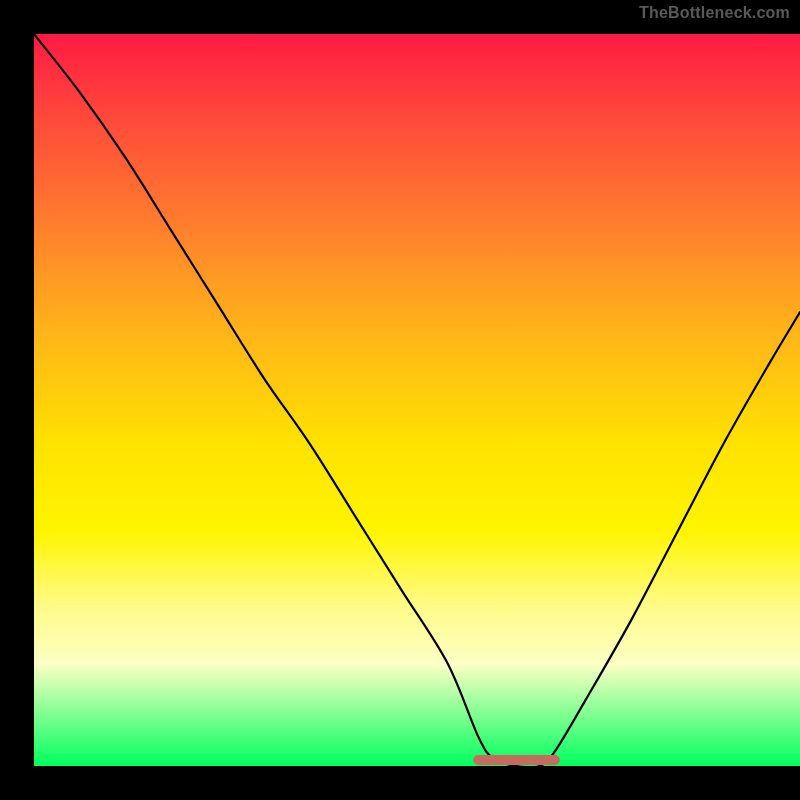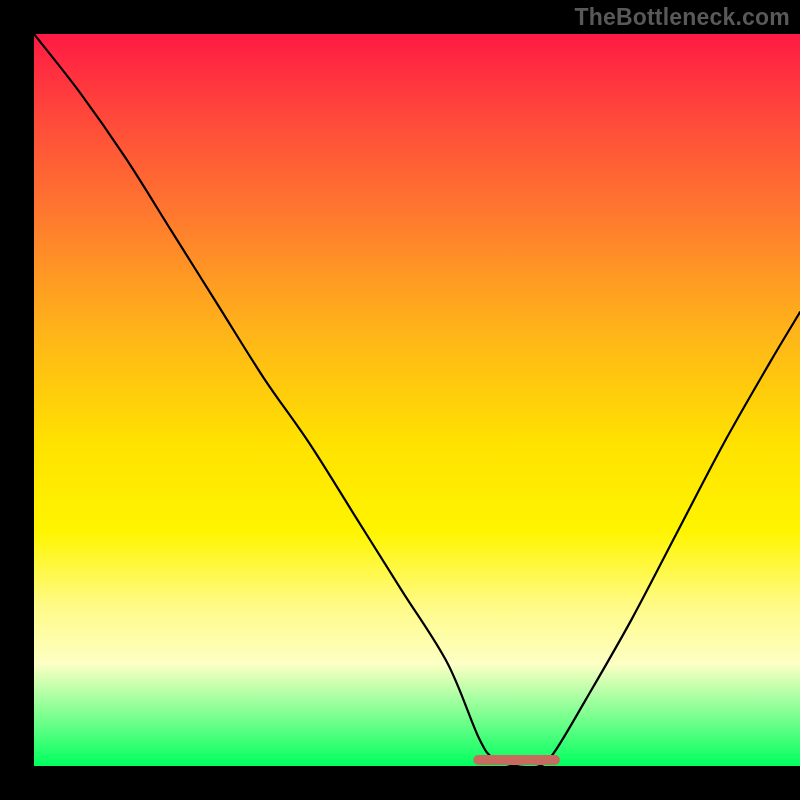--- a/index.html
+++ b/index.html
@@ -12,21 +12,21 @@
   }
   .wrap {
     position: relative;
     width: 800px;
     height: 800px;
   }
   .watermark {
     position: absolute;
     top: 4px;
     right: 10px;
-    font-size: 23px;
+    font-size: 16px;
     font-weight: 600;
     color: #59595b;
     letter-spacing: 0.2px;
     z-index: 3;
   }
   .plot-frame {
     position: absolute;
     left: 34px;   
     top: 34px;    
     right: 0;

